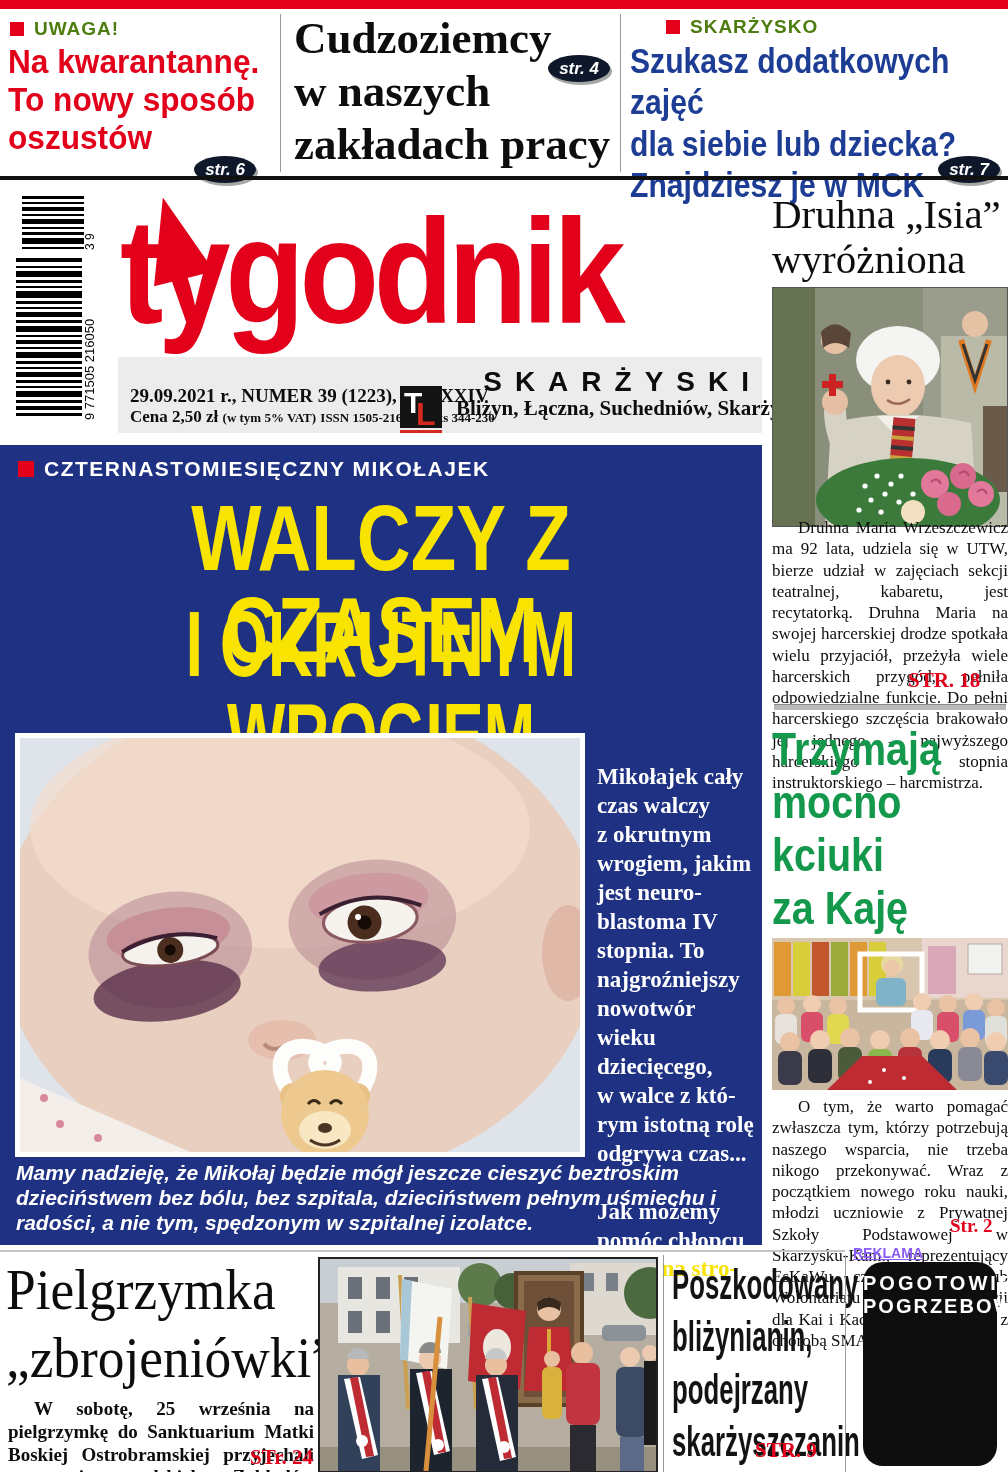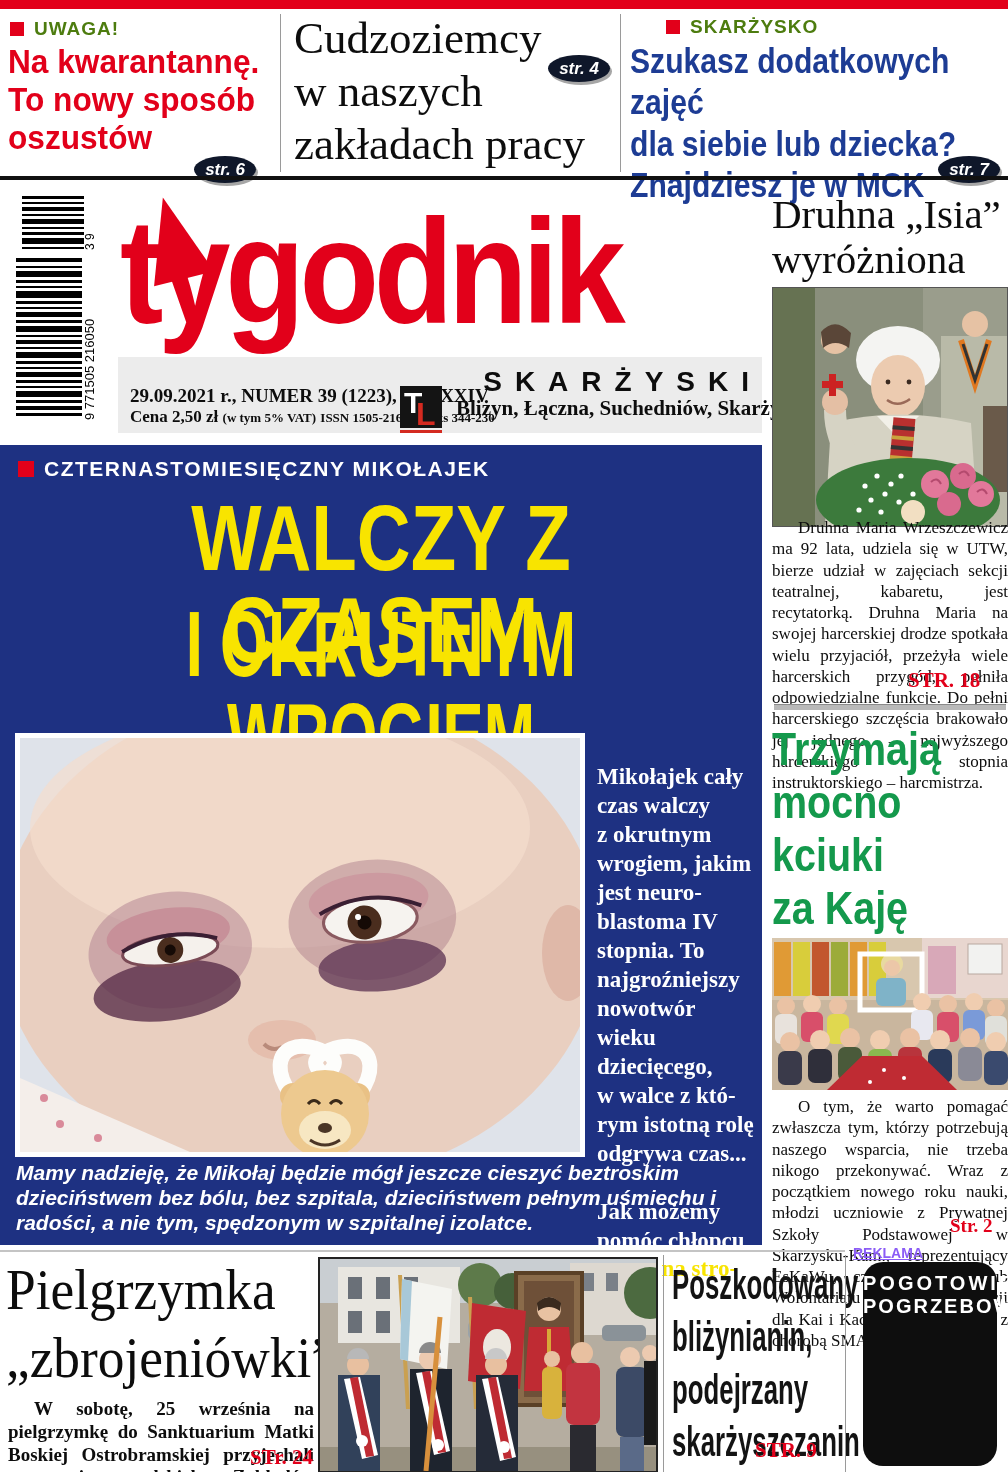--- a/index.html
+++ b/index.html
@@ -98,21 +98,21 @@
     <span class="kick-sq"></span>
     <span>UWAGA!</span>
   </div>
 </div>
 <div class="abs teaser-red prelines" style="left:8px;top:42px;width:280px;">Na kwarantannę.
 To nowy sposób
 oszustów</div>
 <div class="abs ref" style="left:194px;top:156px;">str. 6</div>
 <div class="abs vdiv" style="left:280px;top:14px;height:158px;"></div>
 
-<div class="abs teaser-serif prelines" style="left:294px;top:12px;width:320px;">Cudzoziemcy
+<div class="abs teaser-serif prelines" style="left:294px;top:12px;width:320px;font-weight:bold;">Cudzoziemcy
 w naszych
 zakładach pracy</div>
 <div class="abs ref" style="left:548px;top:55px;">str. 4</div>
 <div class="abs vdiv" style="left:620px;top:14px;height:158px;"></div>
 
 <div class="abs" style="left:630px;top:16px;padding-left:36px;">
   <div class="kicker">
     <span class="kick-sq"></span>
     <span>SKARŻYSKO</span>
   </div>

